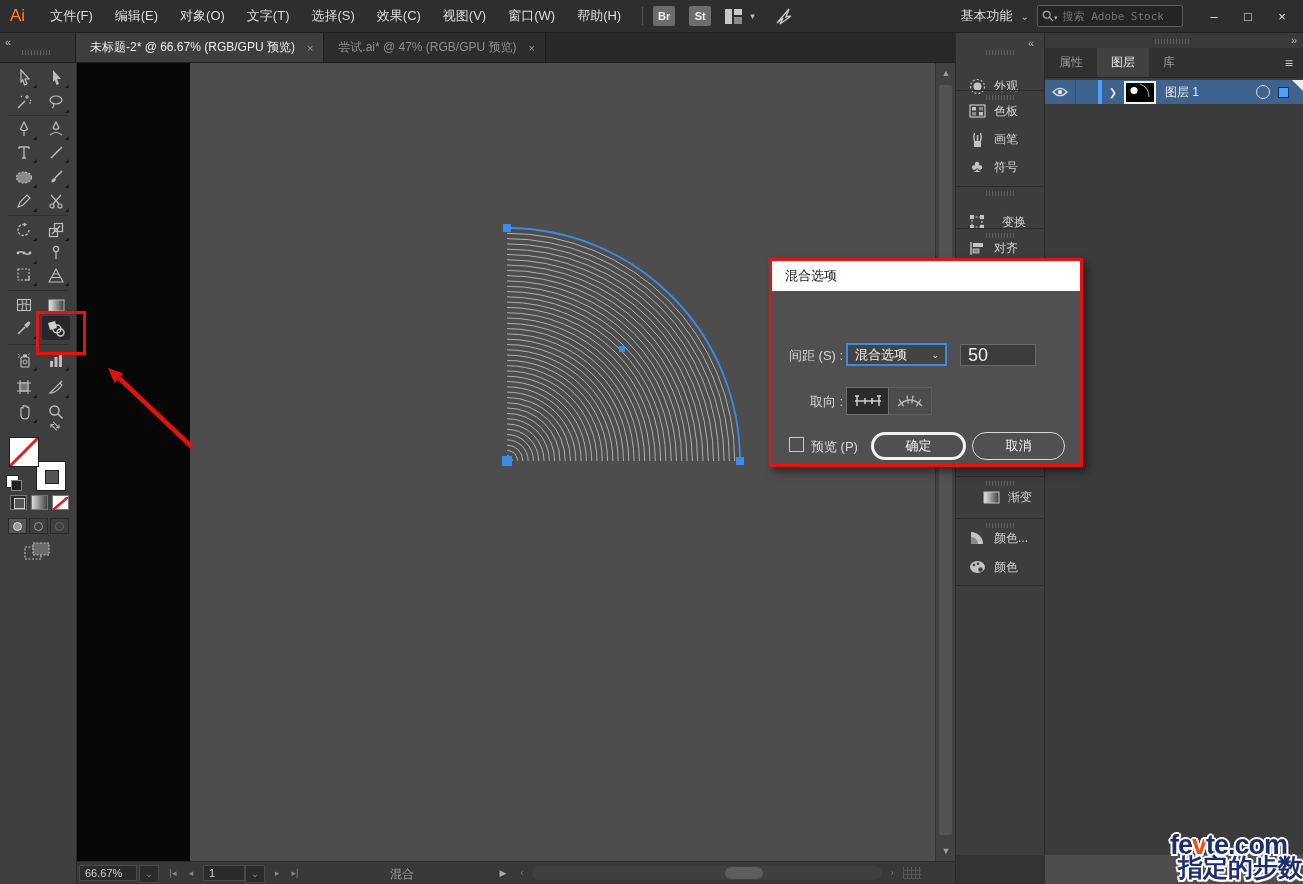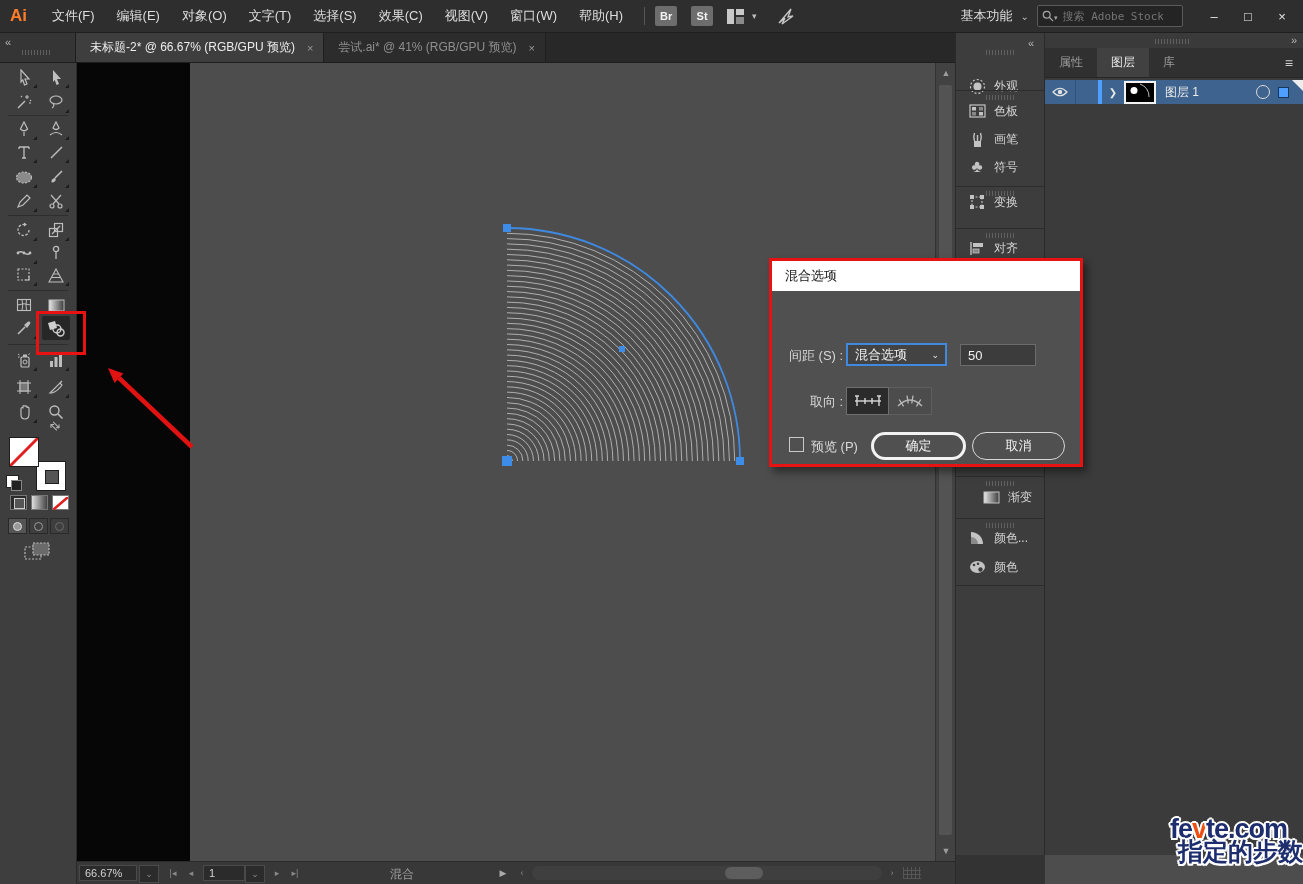--- a/index.html
+++ b/index.html
@@ -2,21 +2,21 @@
 <html><head>
 <meta charset="utf-8">
 <style>
   html,body{margin:0;padding:0;width:1303px;height:884px;background:#4d4d4d;
     font-family:"Liberation Sans","DejaVu Sans",sans-serif;overflow:hidden;}
   #app{position:relative;width:1303px;height:884px;background:#4d4d4d;}
   .abs{position:absolute;}
   
   #menubar{left:0;top:0;width:1303px;height:33px;background:#2e2e2e;color:#dedede;
     display:flex;align-items:center;font-size:13px;border-bottom:1px solid #1f1f1f;box-sizing:border-box;}
-  #ai-logo{color:#ff7c2a;font-weight:bold;font-size:17px;margin:0 14px 0 10px;}
+  #ai-logo{color:#ff7c2a;font-weight:normal;font-size:17px;margin:0 14px 0 10px;}
   .menu-item{padding:0 11px;white-space:nowrap;cursor:default;}
   .mb-sep{width:1px;height:18px;background:#555;margin:0 10px;}
   .sq-btn{width:22px;height:20px;background:#6d6d6d;color:#f2f2f2;font-size:11px;font-weight:bold;
     display:flex;align-items:center;justify-content:center;border-radius:2px;margin-right:14px;}
   .mb-icon{color:#c9c9c9;margin-right:6px;display:flex;align-items:center;}
   .chev{color:#bcbcbc;font-size:9px;margin:0 8px 0 2px;}
   #workspace{margin-left:auto;display:flex;align-items:center;}
   #searchbox{width:136px;height:20px;background:#242424;border:1px solid #5a5a5a;border-radius:2px;
     display:flex;align-items:center;padding:0 4px;margin-right:14px;}
   #searchbox input{background:transparent;border:none;outline:none;color:#8f8f8f;
@@ -74,35 +74,35 @@
     color:#ababab;font-size:11px;display:flex;align-items:center;box-sizing:border-box;}
   .corner-tri{position:absolute;right:0;top:0;width:0;height:0;border-left:11px solid transparent;border-top:11px solid #ededed;}
   
   #dialog{left:769px;top:258px;width:314px;height:209px;border:3px solid #e81212;background:#505050;
     box-shadow:4px 5px 8px rgba(0,0,0,.45);z-index:40;box-sizing:border-box;}
   #dialog-title{height:30px;background:#ffffff;color:#161616;font-size:13px;display:flex;align-items:center;padding-left:13px;}
   .dlg-label{position:absolute;color:#d8d8d8;font-size:13px;}
   #dlg-dropdown{position:absolute;left:74px;top:52px;width:101px;height:23px;background:#434343;border:2px solid #3f8ae0;
     display:flex;align-items:center;color:#f0f0f0;font-size:13px;padding-left:7px;box-sizing:border-box;}
   #dlg-steps{position:absolute;left:188px;top:53px;width:76px;height:22px;background:#3c3c3c;border:1px solid #6b6b6b;
-    color:#f0f0f0;font-size:13px;padding:0 0 0 7px;box-sizing:border-box;font-family:"Liberation Sans",sans-serif;}
+    color:#f0f0f0;font-size:18px;padding:0 0 0 7px;box-sizing:border-box;font-family:"Liberation Sans",sans-serif;}
   .orient-btn{position:absolute;top:96px;width:43px;height:28px;display:flex;align-items:center;justify-content:center;box-sizing:border-box;}
   #orient1{left:74px;background:#2b2b2b;border:1px solid #6e6e6e;}
   #orient2{left:117px;background:#4c4c4c;border:1px solid #5e5e5e;border-left:none;}
   #dlg-checkbox{position:absolute;left:17px;top:146px;width:13px;height:13px;border:1px solid #c9c9c9;background:transparent;}
   .pill-btn{position:absolute;top:141px;height:28px;border-radius:14px;color:#f2f2f2;font-size:13px;
     display:flex;align-items:center;justify-content:center;box-sizing:border-box;}
   #btn-ok{left:99px;width:95px;border:3px solid #f2f2f2;}
   #btn-cancel{left:200px;width:93px;border:1.5px solid #d8d8d8;}
   
   #blend-annot{left:36px;top:311px;width:44px;height:38px;border:3px solid #e81212;z-index:45;}
   #watermark{left:1120px;top:816px;width:183px;z-index:50;text-align:right;font-weight:bold;color:#1d2d6d;line-height:1;}
   #wm1{font-size:27px;letter-spacing:-1px;padding-right:16px;}
   #wm2{font-size:25px;margin-top:-4px;}
-  .wm-outline{text-shadow:-2px 0 #fff,2px 0 #fff,0 -2px #fff,0 2px #fff,-1.5px -1.5px #fff,1.5px -1.5px #fff,-1.5px 1.5px #fff,1.5px 1.5px #fff;}
+  .wm-outline{text-shadow:-2px 0 #fff,2px 0 #fff,0 -2px #fff,0 2px #fff,-1.5px -1.5px #fff,1.5px -1.5px #fff,-1.5px 1.5px #fff,1.5px 1.5px #fff;margin-top:16px;}
   .wm-v{color:#ee4f12;}
   
   .swatch{position:absolute;box-sizing:border-box;}
 </style>
 </head>
 <body>
 
 <div id="app">
 
   <div id="menubar" class="abs">
@@ -152,21 +152,21 @@
   <div id="tabbar" class="abs">
     <div id="tab-dock-corner">
       <span class="collapse-ic abs" style="left:5px;top:3px;">«</span>
       <div class="gripper abs" style="left:22px;top:17px;width:30px;"></div>
     </div>
     <div class="doc-tab active">
       <span>未标题-2* @ 66.67% (RGB/GPU 预览)</span>
       <span class="tab-close">×</span>
     </div>
     <div class="doc-tab inactive">
-      <span>尝试.ai* @ 41% (RGB/GPU 预览)</span>
+      <span>尝试.ai* @ 47% (RGB/GPU 预览)</span>
       <span class="tab-close">×</span>
     </div>
   </div>
 
   <div id="toolbar" class="abs">
 
     <div class="tool fly" style="left:10px;top:2px;">
       <svg width="15" height="17" viewBox="0 0 15 17">
           <path d="M4 1 L12 10 L8 10 L10 15 L7.5 16 L5.8 11 L4 13 Z" fill="none" stroke="#bdbdbd" stroke-width="1.2"></path>
         </svg>
@@ -531,21 +531,21 @@
           </svg>
       </span>
         <span>画笔</span>
     </div>
     <div class="dock-item" style="top:121px;">
       <span class="ic" style="font-size:17px;">♣</span>
       <span>符号</span>
     </div>
     <div class="dock-sep" style="top:153px;"></div>
     <div class="gripper abs" style="left:30px;top:158px;width:30px;"></div>
-    <div class="dock-item" style="top:156px;">
+    <div class="dock-item" style="top:176px;gap:8px;">
       <span class="ic">
         <svg width="16" height="16" viewBox="0 0 16 16">
             <rect x="3" y="3" width="10" height="10" fill="none" stroke="#c3c3c3" stroke-width="1.1" stroke-dasharray="2 1.5"></rect>
             <rect x="1" y="1" width="4" height="4" fill="#c3c3c3"></rect>
             <rect x="11" y="1" width="4" height="4" fill="#c3c3c3"></rect>
             <rect x="1" y="11" width="4" height="4" fill="#c3c3c3"></rect>
             <rect x="11" y="11" width="4" height="4" fill="#c3c3c3"></rect>
           </svg>
       </span>
         <span>变换</span>

